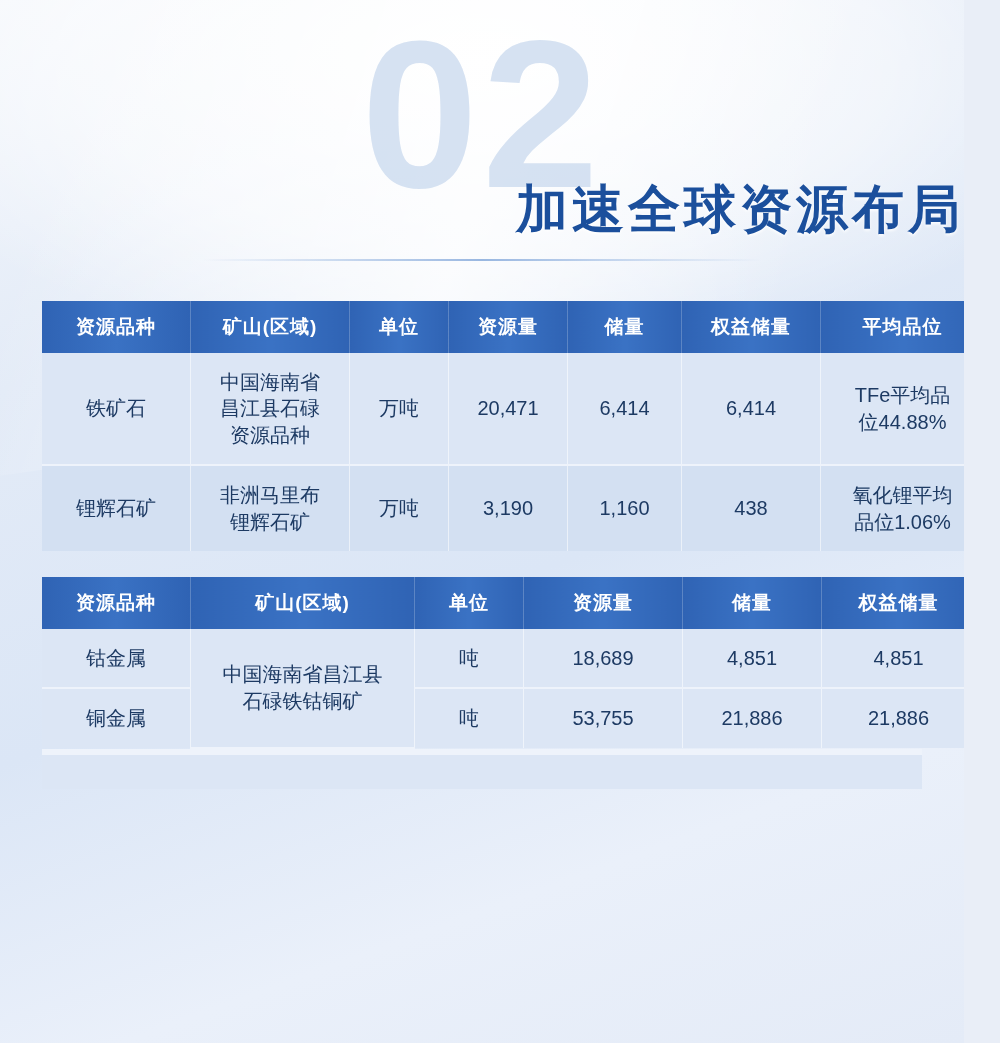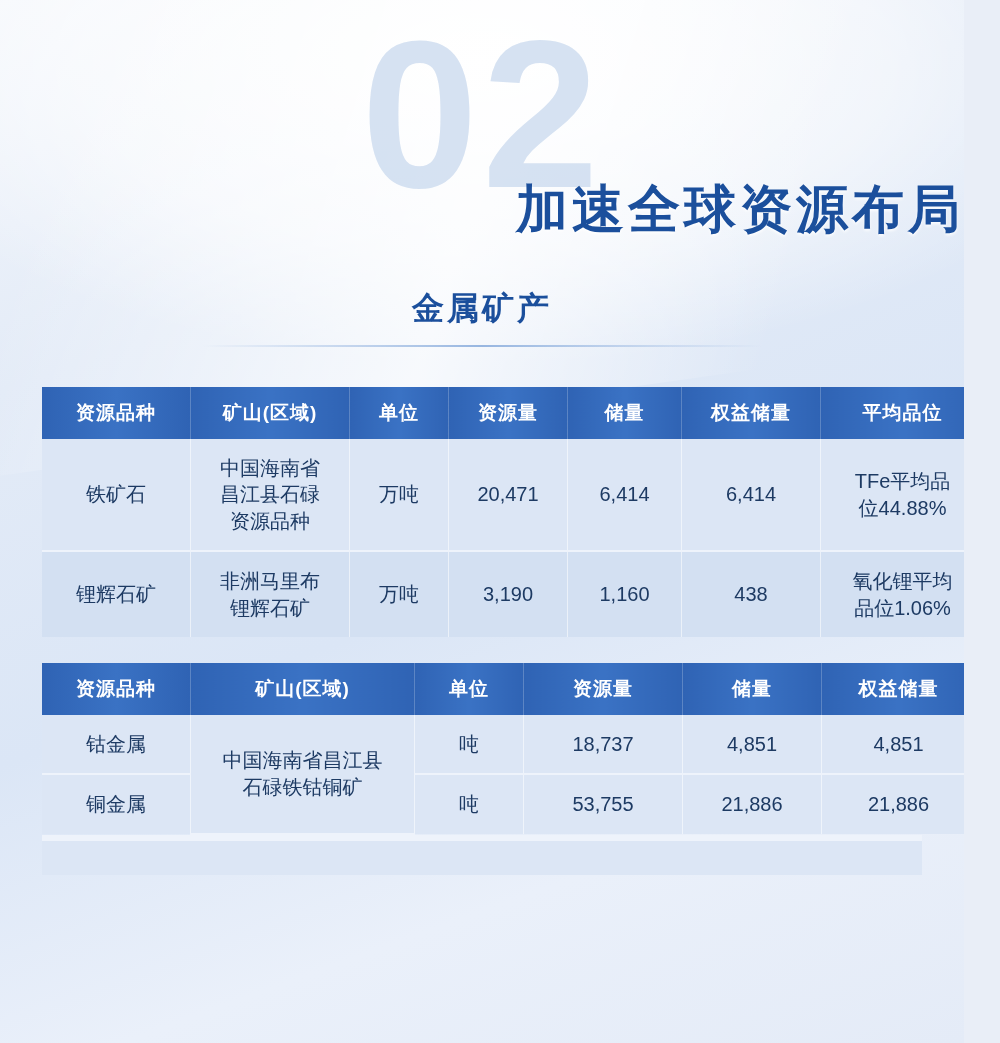--- a/index.html
+++ b/index.html
@@ -125,21 +125,20 @@
 </head>
 <body>
 
 <div class="page">
   <div class="bg-sheen"></div>
 
   <div class="watermark">02</div>
 
   <div class="main-title">加速全球资源布局</div>
 
-  <div class="sub-title">金属矿产</div>
   <div class="sub-title-rule"></div>
 
   <div class="table-wrap">
 
     <table>
       <thead>
         <tr>
           <th style="width:140px">资源品种</th>
           <th style="width:150px">矿山(区域)</th>
           <th style="width:90px">单位</th>
@@ -198,21 +197,21 @@
         </tr>
       </thead>
       <tbody>
         <tr>
           <td>钴金属</td>
           <td rowspan="2">
             <div>中国海南省昌江县</div>
             <div>石碌铁钴铜矿</div>
           </td>
           <td>吨</td>
-          <td>18,737</td>
+          <td>18,689</td>
           <td>4,851</td>
           <td>4,851</td>
         </tr>
         <tr>
           <td>铜金属</td>
           <td>吨</td>
           <td>53,755</td>
           <td>21,886</td>
           <td>21,886</td>
         </tr>

